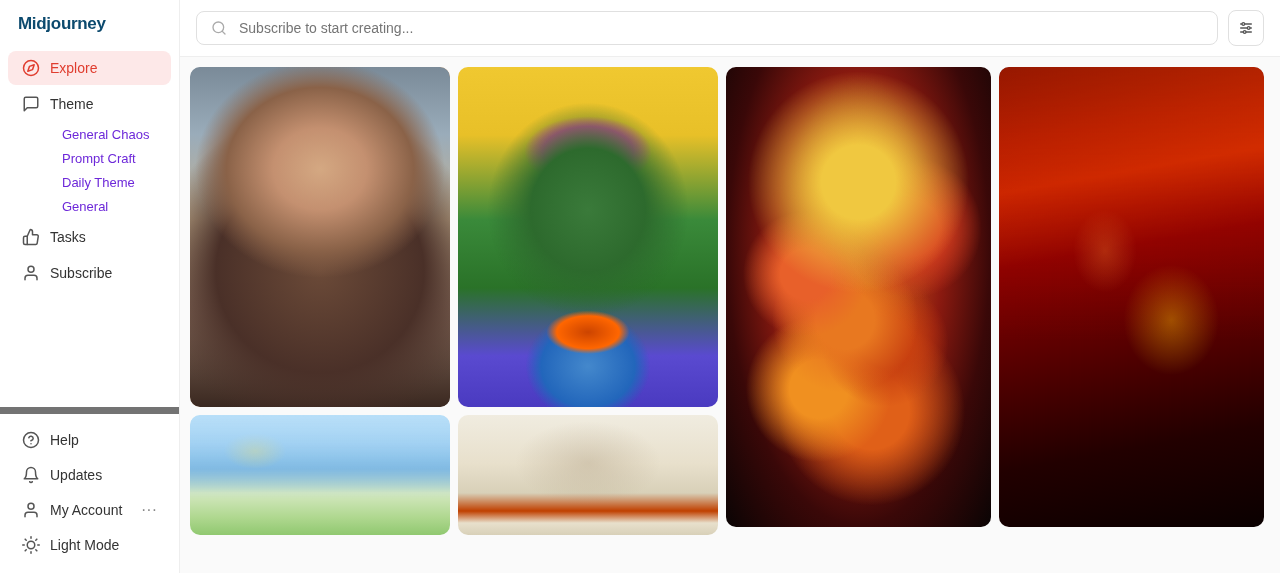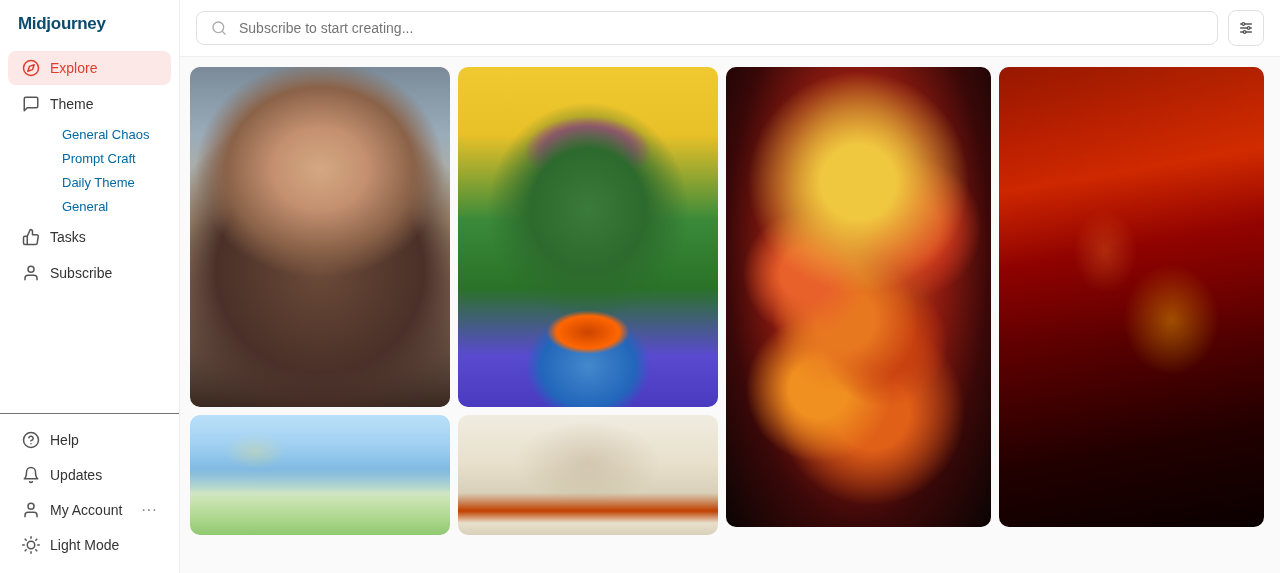--- a/index.html
+++ b/index.html
@@ -55,28 +55,28 @@
       justify-content: center;
       flex-shrink: 0;
     }
     .nav-sub {
       padding-left: 40px;
     }
     .nav-sub-item {
       display: block;
       padding: 4px 14px;
       font-size: 13px;
-      color: #0369a1;
+      color: #6d28d9;
       cursor: pointer;
       border-radius: 6px;
       margin: 1px 8px;
     }
     .sidebar-spacer { flex: 1; }
     .sidebar-bottom {
-      border-top: 1px solid #737373;
+      border-top: 7px solid #737373;
       padding-top: 8px;
     }
     .nav-item-label {
       font-size: 14px;
     }
 
     
     .main {
       flex: 1;
       display: flex;

